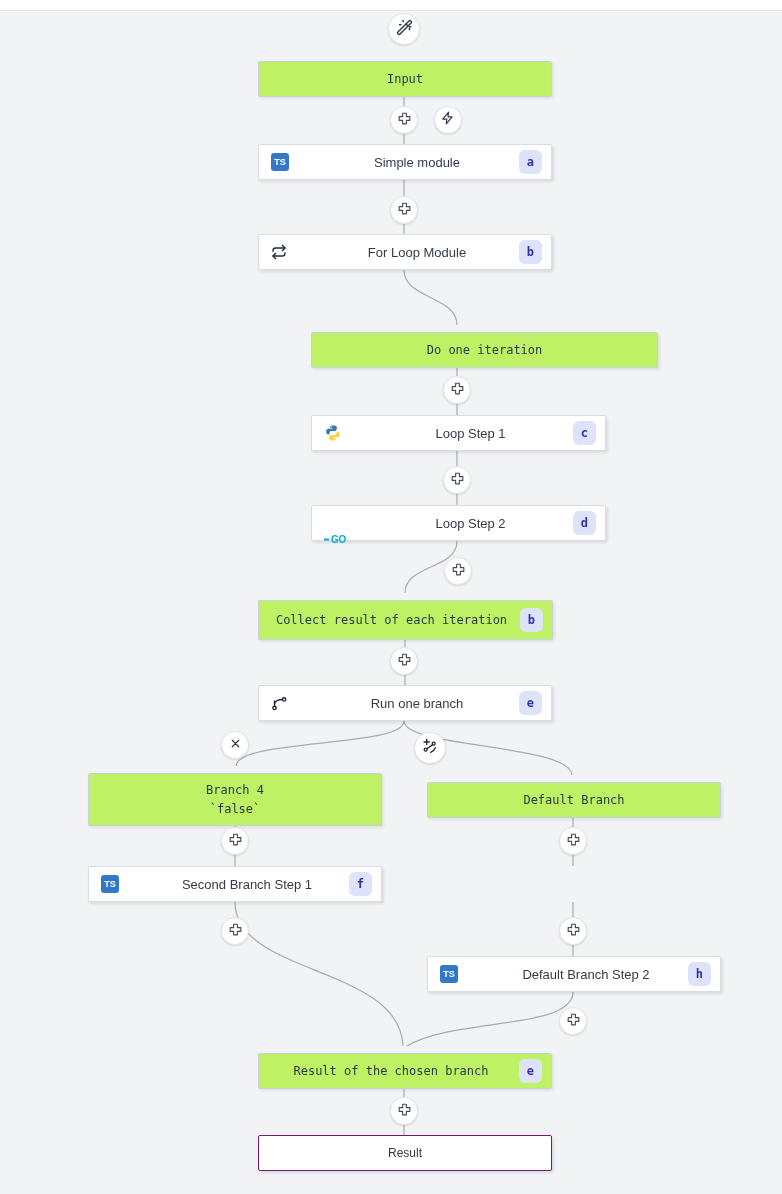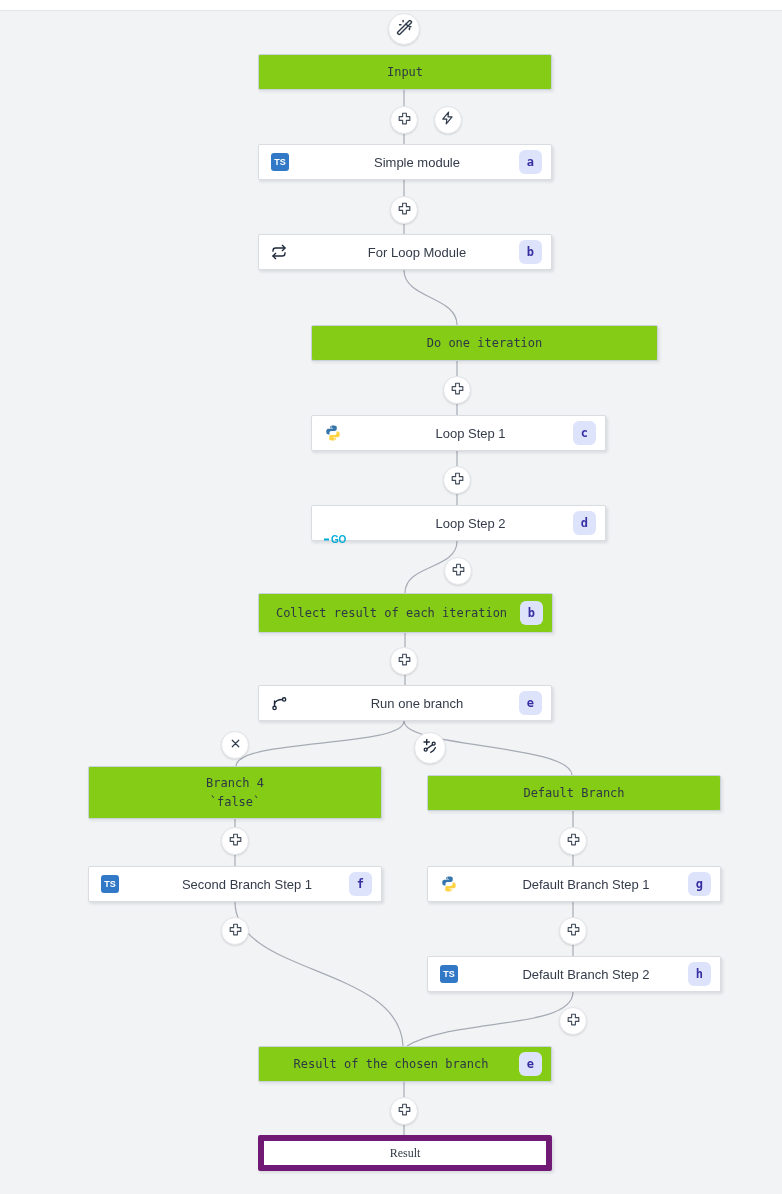--- a/index.html
+++ b/index.html
@@ -5,24 +5,24 @@
   html,body{margin:0;padding:0;background:#f2f3f5;}
   .canvas{position:relative;width:782px;height:1194px;background:#f2f3f5;overflow:hidden;font-family:"Liberation Sans",sans-serif;}
   .topbar{position:absolute;left:0;top:0;width:782px;height:10px;background:#ffffff;border-bottom:1px solid #e5e6e9;}
   .edges{position:absolute;left:0;top:0;width:782px;height:1194px;pointer-events:none;}
   .edges path{stroke:#a5abb5;stroke-width:1.2;fill:none;}
 
   .node{position:absolute;height:36px;display:flex;align-items:center;justify-content:center;
         border-radius:2px;box-sizing:border-box;}
   .module{background:#ffffff;border:1px solid #d9dce1;box-shadow:1.5px 2px 3px rgba(15,23,42,.10);
           font-size:13px;color:#333b49;padding-left:24px;}
-  .virtual{background:#84cc16;border:1px solid #c9d1db;box-shadow:1.5px 2px 3px rgba(15,23,42,.08);
-           font-family:"DejaVu Sans Mono","Liberation Mono",monospace;font-size:12px;color:#2e3845;}
-  .endpoint{background:#ffffff;border:6px solid #701a75;box-shadow:1.5px 2px 3px rgba(15,23,42,.10);
-           font-family:Liberation Serif, serif;font-size:12px;color:#2e3845;}
+  .virtual{background:#bef264;border:1px solid #c9d1db;box-shadow:1.5px 2px 3px rgba(15,23,42,.08);
+           font-family:"DejaVu Sans Mono","Liberation Mono",monospace;font-size:12px;color:#2e3845;margin-top:7px;}
+  .endpoint{background:#ffffff;border:1px solid #701a75;box-shadow:1.5px 2px 3px rgba(15,23,42,.10);
+           font-family:Liberation Sans, sans-serif;font-size:12px;color:#2e3845;}
   .nicon{position:absolute;left:12px;top:50%;transform:translateY(-50%);display:flex;align-items:center;}
   .badge{position:absolute;right:9px;top:50%;transform:translateY(-50%);
          background:#dde3fb;color:#3730a3;font-family:"DejaVu Sans Mono","Liberation Mono",monospace;
          font-weight:bold;font-size:12px;line-height:1;padding:6px 8px;border-radius:6px;}
   .vstack{display:flex;flex-direction:column;align-items:center;line-height:1.55;}
   .shiftl{transform:translateX(-14px);}
 
   .circle{position:absolute;background:#ffffff;border:1px solid #e3e5e9;border-radius:50%;
           box-shadow:0 1px 2px rgba(0,0,0,.12);display:flex;align-items:center;justify-content:center;
           box-sizing:border-box;cursor:pointer;}
@@ -242,30 +242,20 @@
   </div>
 
   <div class="node module" style="left:88px;top:866px;width:294px;">
     <span class="nicon">
       <span class="ts-badge">TS</span>
     </span>
     <span>Second Branch Step 1</span>
     <span class="badge">f</span>
   </div>
 
-  <div class="node module" style="left:427px;top:866px;width:294px;">
-    <span class="nicon">
-      <svg width="18" height="18" viewBox="0 0 24 24">
-        <path fill="#3776ab" d="M12 2C8 2 8.3 3.7 8.3 3.7v1.9h3.8v.6H6.1S3 5.9 3 10c0 4.1 2.7 3.9 2.7 3.9h1.6v-2s-.1-2.7 2.7-2.7h4.5s2.5.1 2.5-2.4V4s.4-2-5-2zm-2.1 1.2a.8.8 0 1 1 0 1.6.8.8 0 0 1 0-1.6z"></path>
-        <path fill="#ffd343" d="M12 22c4 0 3.7-1.7 3.7-1.7v-1.9h-3.8v-.6h6s3.1.3 3.1-3.8c0-4.1-2.7-3.9-2.7-3.9h-1.6v2s.1 2.7-2.7 2.7h-4.5s-2.5-.1-2.5 2.4V20s-.4 2 5 2zm2.1-1.2a.8.8 0 1 1 0-1.6.8.8 0 0 1 0 1.6z"></path>
-      </svg>
-    </span>
-    <span>Default Branch Step 1</span>
-    <span class="badge">g</span>
-  </div>
 
   <div class="circle c28" style="left:221px;top:917px;">
     <span>
       <svg width="15" height="15" viewBox="0 0 24 24" fill="#fff" stroke="#414b5a" stroke-width="1.8" stroke-linejoin="round">
           <path d="M9 3.5h6v5.5H20.5v6H15v5.5H9V15H3.5V9H9z"></path>
         </svg>
     </span>
   </div>
   <div class="circle c28" style="left:559px;top:917px;">
     <span>

